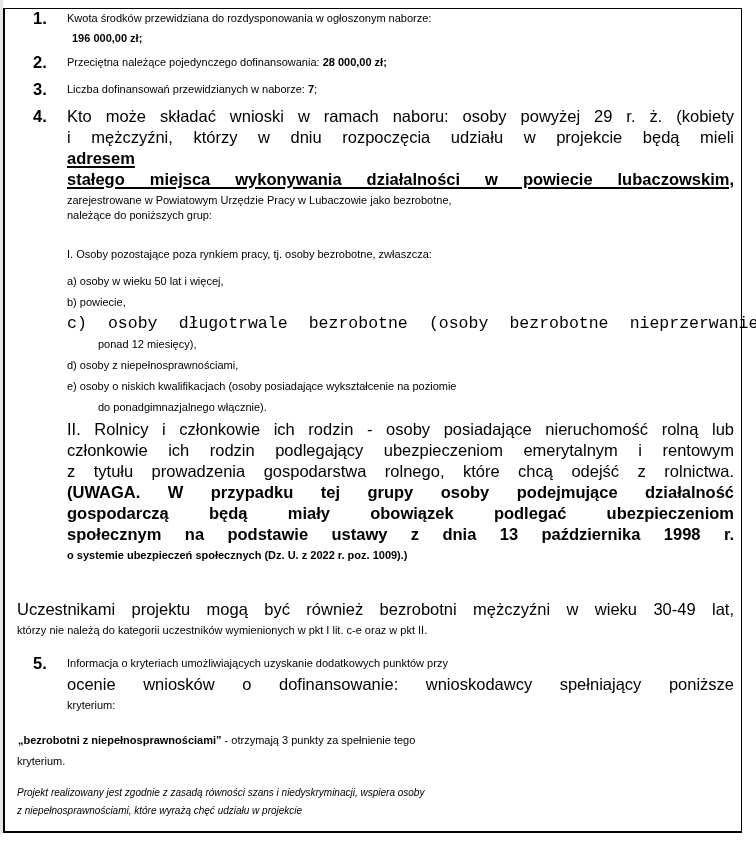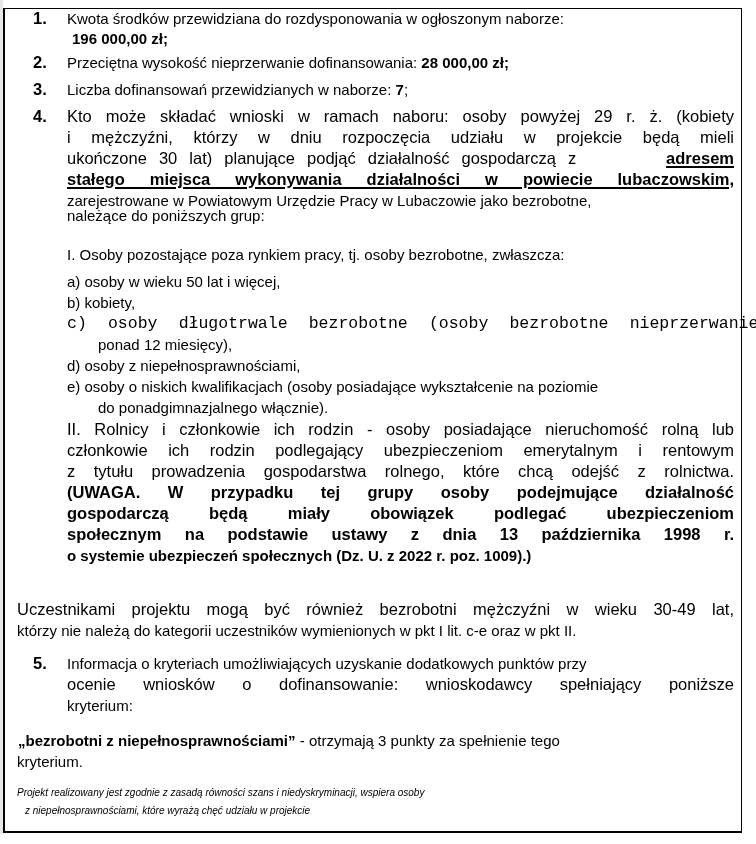--- a/index.html
+++ b/index.html
@@ -6,63 +6,62 @@
   body {
     width: 756px; height: 844px; background: #ffffff; position: relative; overflow: hidden;
     font-family: "Liberation Sans", sans-serif; color: #000;
   }
   .gutter { position: absolute; left: 0; top: 0; width: 3px; height: 834px; background: #e6e6e6; }
   .box {
     position: absolute; left: 3px; top: 8px; width: 739px; height: 825px;
     border-left: 2px solid #000; border-right: 1px solid #000; border-bottom: 2px solid #000; border-top: 1px solid #000;
     box-sizing: border-box;
   }
-  .txt { position: absolute; font-size: 15px; line-height: 19px; white-space: nowrap; }
+  .txt { position: absolute; font-size: 11px; line-height: 19px; white-space: nowrap; }
   .num { position: absolute; font-weight: bold; font-size: 16.5px; line-height: 19px; }
   .b { font-weight: bold; }
   .u { text-decoration: underline; text-underline-offset: 2px; text-decoration-thickness: 2px; }
   .it { font-style: italic; font-size: 10px; line-height: 18px; }
   .line { position: absolute; display: flex; justify-content: space-between; font-size: 16.5px; line-height: 19px; white-space: nowrap; }
 </style>
 </head>
 <body>
 
 <div class="gutter"></div>
 <div class="box"></div>
 
 <div class="num" style="left:33px; top:9px;">1.</div>
 <div class="txt" style="left:67px; top:9px;">Kwota środków przewidziana do rozdysponowania w ogłoszonym naborze:</div>
 <div class="txt b" style="left:72px; top:29px;">196 000,00 zł;</div>
 
 <div class="num" style="left:33px; top:53px;">2.</div>
-<div class="txt" style="left:67px; top:53px;"><span>Przeciętna wysokość nieprzerwanie dofinansowania: </span><span class="b">28 000,00 zł;</span></div>
+<div class="txt" style="left:67px; top:53px;"><span>Przeciętna należące pojedynczego dofinansowania: </span><span class="b">28 000,00 zł;</span></div>
 
 <div class="num" style="left:33px; top:80px;">3.</div>
 <div class="txt" style="left:67px; top:80px;"><span>Liczba dofinansowań przewidzianych w naborze: </span><span class="b">7</span><span>;</span></div>
 
 <div class="num" style="left:33px; top:107px;">4.</div>
 <div class="line" style="left:67px; top:107px; width:667px;">
     <span style="word-spacing: 9.34635px;">Kto może składać wnioski w ramach naboru: osoby powyżej 29 r. ż. (kobiety</span>
   </div>
 <div class="line" style="left:67px; top:128px; width:667px;">
     <span style="word-spacing: 15.9859px;">i mężczyźni, którzy w dniu rozpoczęcia udziału w projekcie będą mieli</span>
   </div>
 <div class="line" style="left:67px; top:149px; width:667px;">
-    <span style="word-spacing:7.5px;">ukończone 30 lat) planujące podjąć działalność gospodarczą z</span>
     <span class="b u">adresem</span>
   </div>
 <div class="line" style="left:67px; top:170px; width:667px;">
     <span class="b u" style="word-spacing: 20.3828px;">stałego miejsca wykonywania działalności w powiecie lubaczowskim,</span>
   </div>
 <div class="txt" style="left:67px; top:191px;">zarejestrowane w Powiatowym Urzędzie Pracy w Lubaczowie jako bezrobotne,</div>
 <div class="txt" style="left:67px; top:206px;">należące do poniższych grup:</div>
 
 <div class="txt" style="left:67px; top:245px;">I.  Osoby pozostające poza rynkiem pracy, tj. osoby bezrobotne, zwłaszcza:</div>
 <div class="txt" style="left:67px; top:272px;">a) osoby w wieku 50 lat i więcej,</div>
-<div class="txt" style="left:67px; top:293px;">b) kobiety,</div>
+<div class="txt" style="left:67px; top:293px;">b) powiecie,</div>
 <div class="line" style="left:67px; top:314px; width:667px;font-family:Liberation Mono, monospace;">
     <span style="word-spacing: 11.2617px;">c) osoby długotrwale bezrobotne (osoby bezrobotne nieprzerwanie przez okres</span>
   </div>
 <div class="txt" style="left:98px; top:335px;">ponad 12 miesięcy),</div>
 <div class="txt" style="left:67px; top:356px;">d) osoby z niepełnosprawnościami,</div>
 <div class="txt" style="left:67px; top:377px;">e) osoby o niskich kwalifikacjach (osoby posiadające wykształcenie na poziomie</div>
 <div class="txt" style="left:98px; top:398px;">do ponadgimnazjalnego włącznie).</div>
 
 <div class="line" style="left:67px; top:420px; width:667px;align-items:center;">
     <span style="word-spacing: 9.02699px;">II. Rolnicy i członkowie ich rodzin - osoby posiadające nieruchomość rolną lub</span>
@@ -93,13 +92,13 @@
 <div class="txt" style="left:67px; top:654px;">Informacja o kryteriach umożliwiających uzyskanie dodatkowych punktów przy</div>
 <div class="line" style="left:67px; top:675px; width:667px;">
     <span style="word-spacing: 22.9635px;">ocenie wniosków o dofinansowanie: wnioskodawcy spełniający poniższe</span>
   </div>
 <div class="txt" style="left:67px; top:696px;">kryterium:</div>
 
 <div class="txt" style="left:18px; top:731px;text-align:right;"><span class="b">„bezrobotni z niepełnosprawnościami”</span><span> - otrzymają 3 punkty za spełnienie tego</span></div>
 <div class="txt" style="left:17px; top:752px;">kryterium.</div>
 
 <div class="txt it" style="left:17px; top:784px;">Projekt realizowany jest zgodnie z zasadą równości szans i niedyskryminacji, wspiera osoby</div>
-<div class="txt it" style="left:25px; top:802px;">z niepełnosprawnościami, które wyrażą chęć udziału w projekcie</div>
+<div class="txt it" style="left:17px; top:802px;">z niepełnosprawnościami, które wyrażą chęć udziału w projekcie</div>
 
 </body></html>

